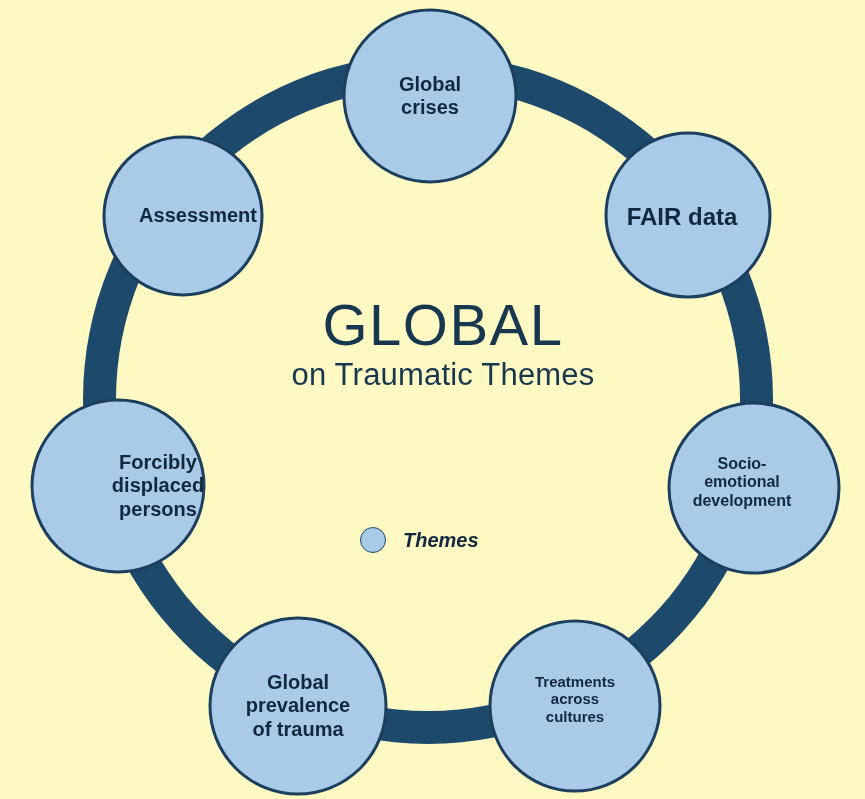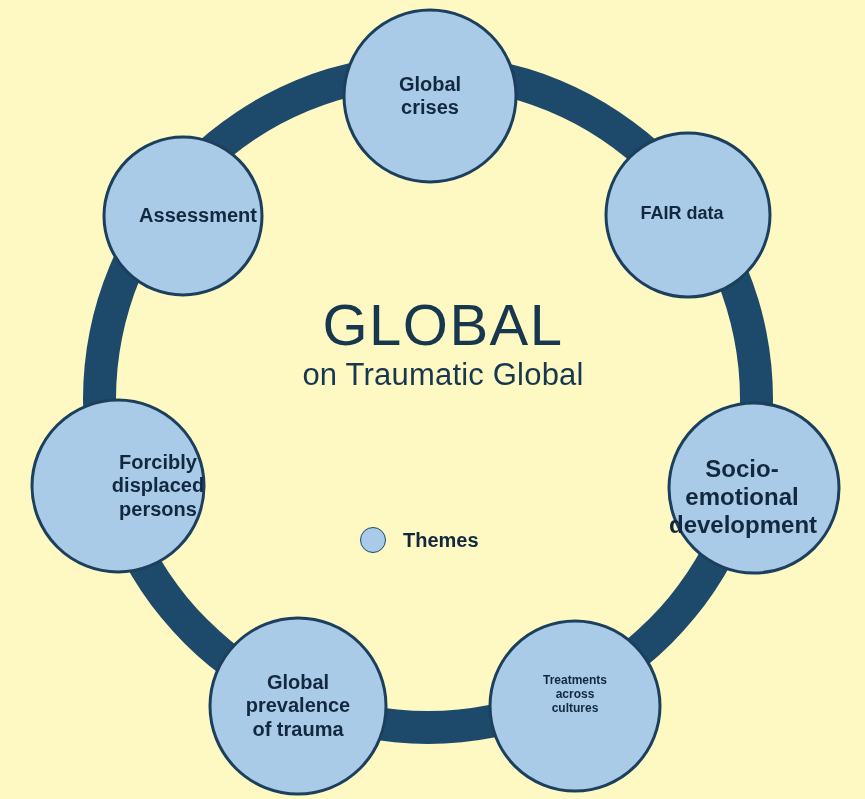--- a/index.html
+++ b/index.html
@@ -74,20 +74,21 @@
     height: 26px;
     border-radius: 50%;
     background: #a9cbe8;
     border: 1.4px solid #1d4a6b;
     box-sizing: border-box;
   }
   .legend-text {
     font-size: 20px;
     font-weight: bold;
     color: #12283f;
+    font-style: italic;
   }
 </style>
 </head>
 <body>
 
 <div id="stage">
 
   <svg id="diagram-svg" viewBox="0 0 865 799">
     <g id="ring-group">
         <path d="M 83 399 a 345 345 0 1 0 690 0 a 345 345 0 1 0 -690 0 Z M 116 399 a 312 312 0 1 1 624 0 a 312 312 0 1 1 -624 0 Z" fill="#1d4a6b" fill-rule="evenodd"></path>
@@ -99,39 +100,39 @@
         <circle cx="575" cy="706" r="85" fill="#a9cbe8" stroke="#1b3f5c" stroke-width="3"></circle>
         <circle cx="298" cy="706" r="88" fill="#a9cbe8" stroke="#1b3f5c" stroke-width="3"></circle>
         <circle cx="118" cy="486" r="86" fill="#a9cbe8" stroke="#1b3f5c" stroke-width="3"></circle>
         <circle cx="183" cy="216" r="79" fill="#a9cbe8" stroke="#1b3f5c" stroke-width="3"></circle>
       </g>
   </svg>
 
   <div id="labels-layer">
       <div class="node-label" style="left: 344px; width: 172px; font-size: 20px; color: rgb(18, 40, 63); top: 72.5px;">Global
 crises</div>
-      <div class="node-label" style="left: 606px; width: 152px; font-size: 18px; color: rgb(18, 40, 63); top: 203px;">FAIR data</div>
-      <div class="node-label" style="left: 669px; width: 146px; font-size: 24px; color: rgb(18, 40, 63); top: 454.5px;">Socio-
+      <div class="node-label" style="left: 606px; width: 152px; font-size: 24px; color: rgb(18, 40, 63); top: 203px;">FAIR data</div>
+      <div class="node-label" style="left: 669px; width: 146px; font-size: 16px; color: rgb(18, 40, 63); top: 454.5px;">Socio-
 emotional
 development</div>
-      <div class="node-label" style="left: 490px; width: 170px; font-size: 12px; color: rgb(18, 40, 63); top: 672.5px;">Treatments
+      <div class="node-label" style="left: 490px; width: 170px; font-size: 15px; color: rgb(18, 40, 63); top: 672.5px;">Treatments
 across
 cultures</div>
       <div class="node-label" style="left: 210px; width: 176px; font-size: 20px; color: rgb(18, 40, 63); top: 670.5px;">Global
 prevalence
 of trauma</div>
       <div class="node-label" style="left: 32px; width: 172px; font-size: 20px; color: rgb(18, 40, 63); top: 450.5px; margin-left: 40px;">Forcibly
 displaced
 persons</div>
       <div class="node-label" style="left: 104px; width: 188px; font-size: 20px; color: rgb(18, 40, 63); top: 204px; text-align: center;">Assessment</div>
     </div>
 
   <div class="center-block">
     <div class="center-line1">GLOBAL</div>
-    <div class="center-line3">on Traumatic Global</div>
+    <div class="center-line3">on Traumatic Themes</div>
   </div>
 
   <div class="legend">
     <div class="legend-swatch"></div>
     <div class="legend-text">Themes</div>
   </div>
 
 </div>
 
 </body></html>

